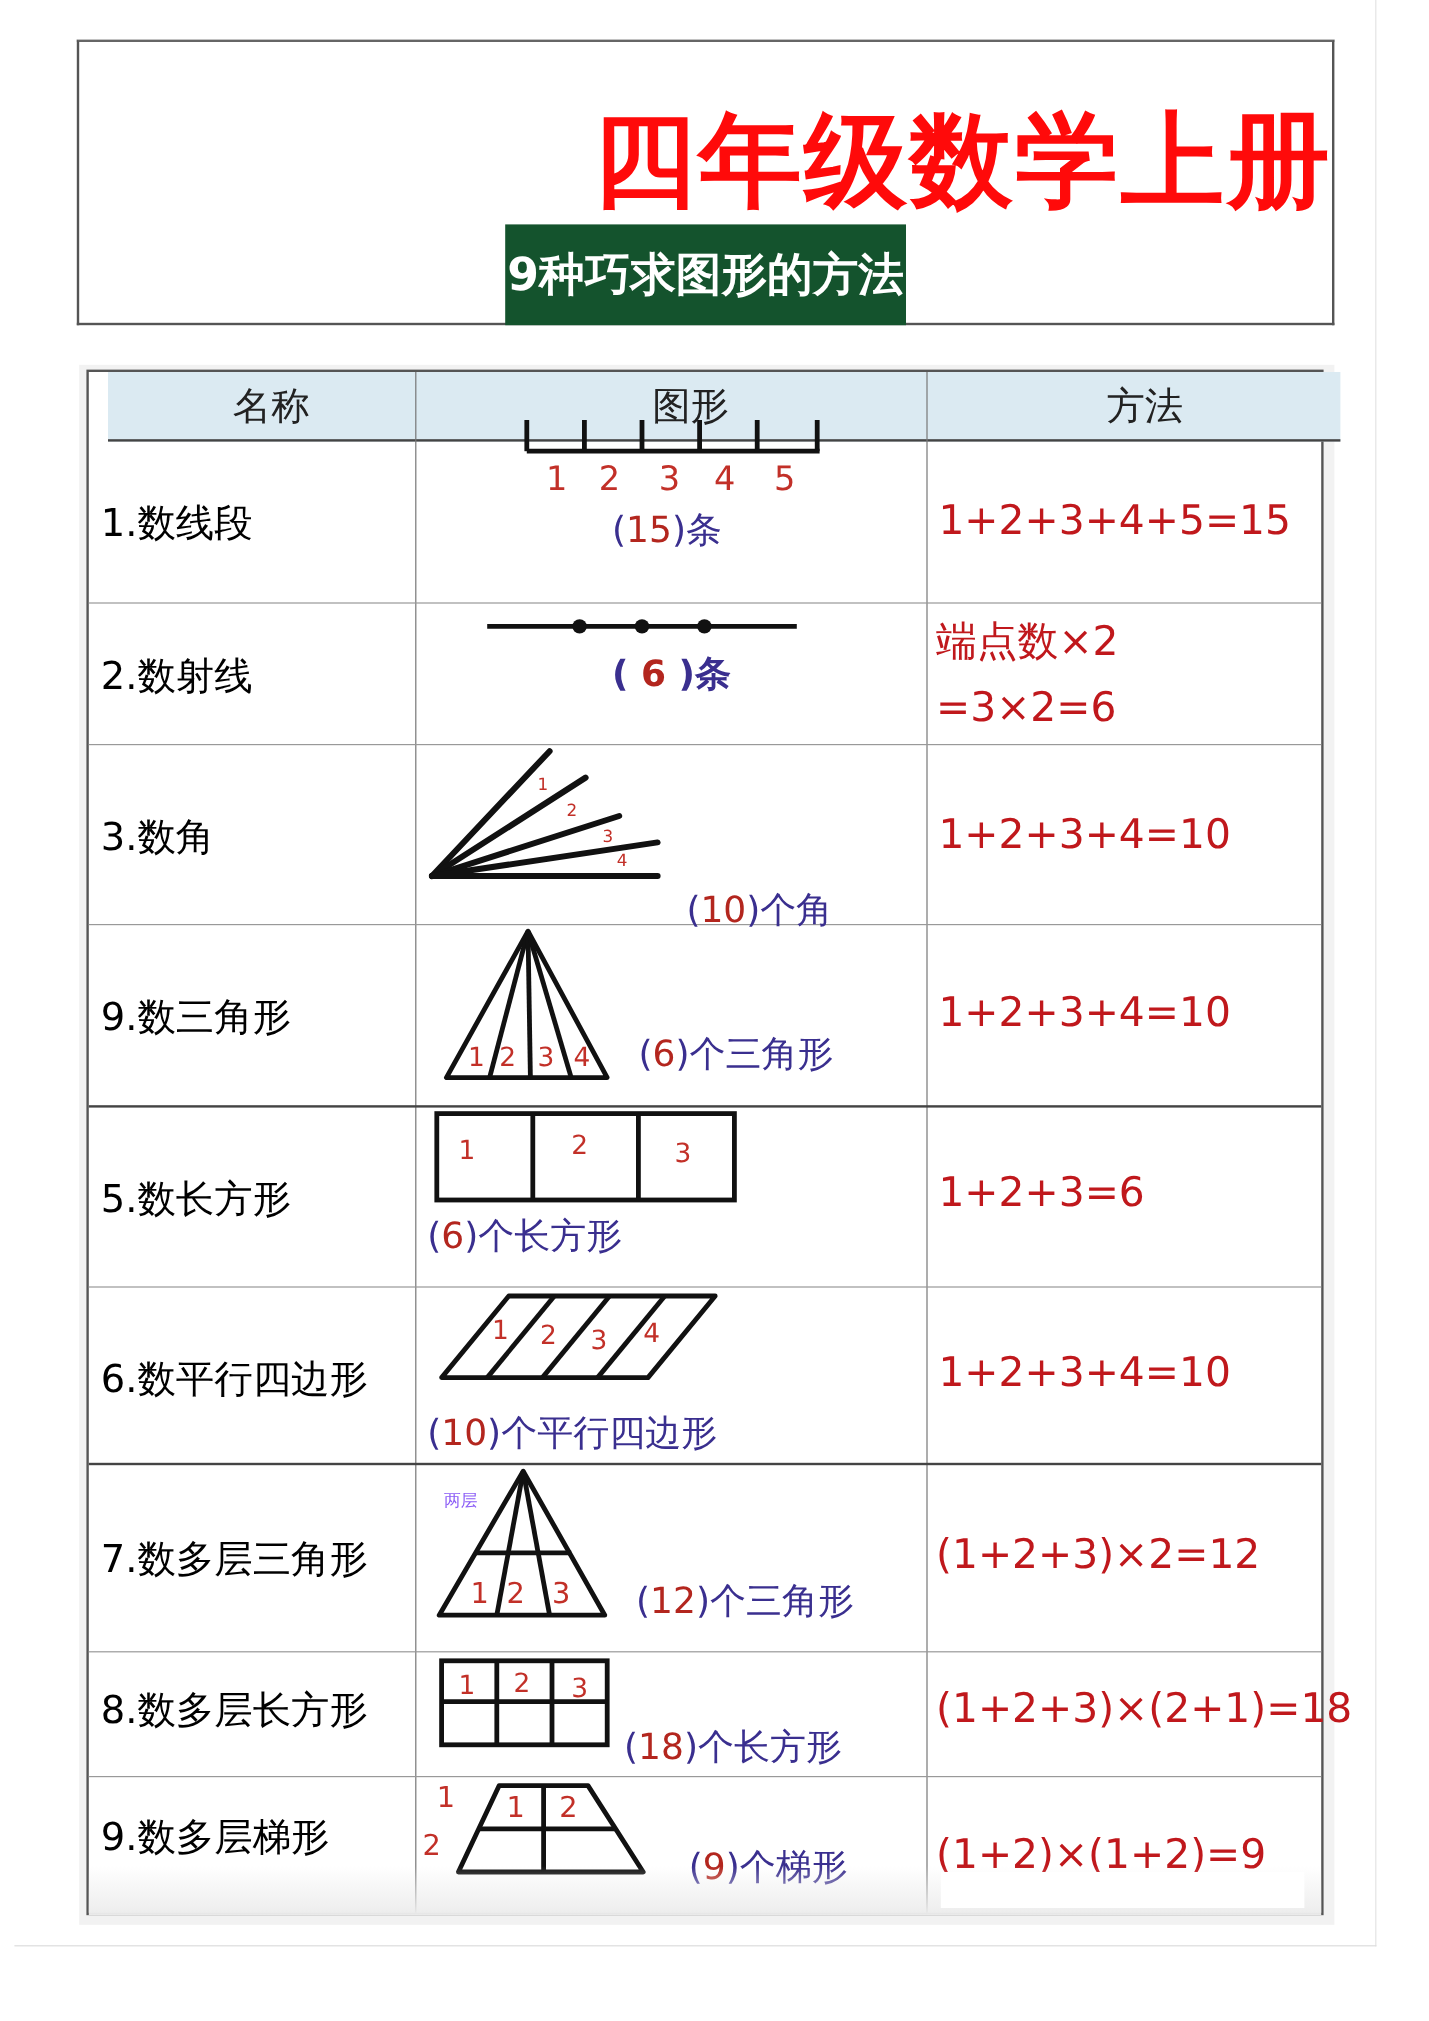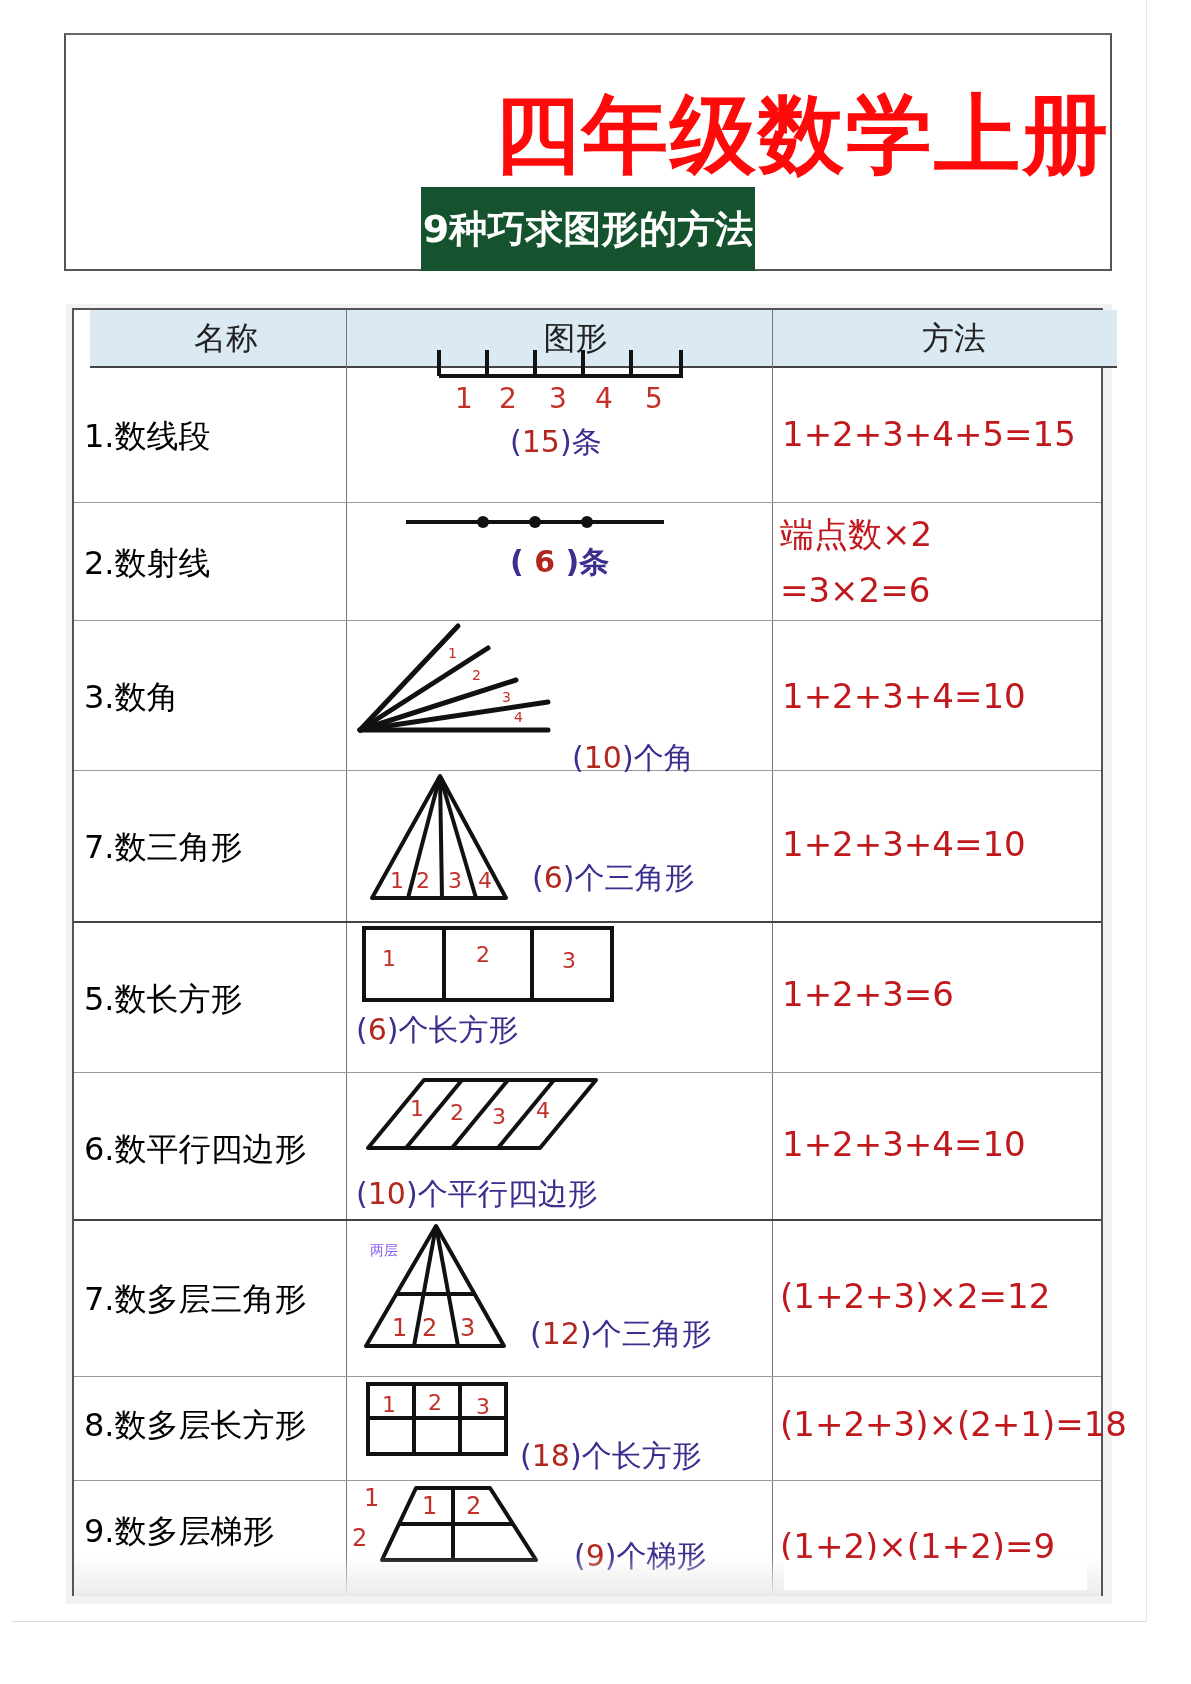--- a/index.html
+++ b/index.html
@@ -150,21 +150,21 @@
       <text class="rednum" x="148" y="80" font-size="14">3</text>
       <text class="rednum" x="160" y="100" font-size="14">4</text>
     </svg>
     <div class="answer" style="left:498px;top:404px;margin-top:24px;">
       <span>(</span><span class="num">10</span><span>)</span><span>个角</span>
     </div>
     <div class="method" style="left:708px;top:366px;">1+2+3+4=10</div>
   </div>
 
   <div>
-    <div class="name-cell" style="top:516px;">7.数三角形</div>
+    <div class="name-cell" style="top:516px;">9.数三角形</div>
     <svg class="fig" style="left:292px;top:462px;" width="150" height="132">
       <g stroke="#111" stroke-width="4" fill="none" stroke-linejoin="round">
         <polygon points="74,4 6,126 140,126"></polygon>
         <line x1="74" y1="4" x2="42" y2="126"></line>
         <line x1="74" y1="4" x2="76" y2="126"></line>
         <line x1="74" y1="4" x2="110" y2="126"></line>
       </g>
       <text class="rednum" x="24" y="116" font-size="22">1</text>
       <text class="rednum" x="50" y="116" font-size="22">2</text>
       <text class="rednum" x="82" y="116" font-size="22">3</text>

